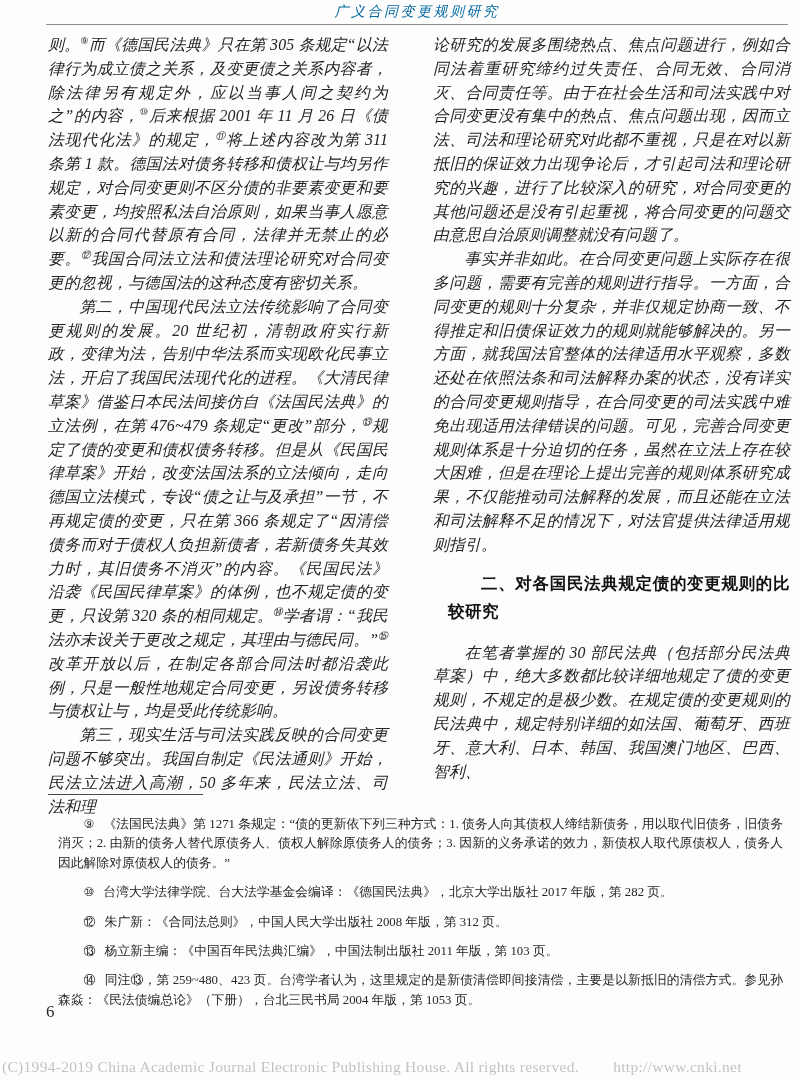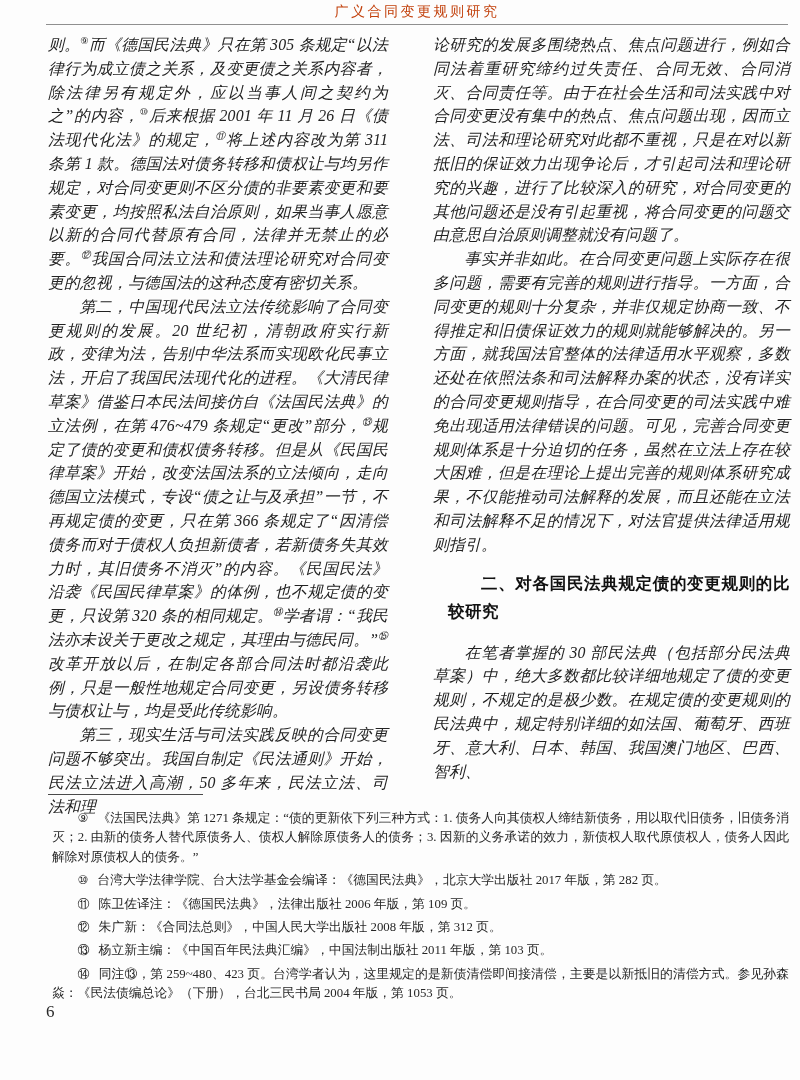--- a/index.html
+++ b/index.html
@@ -5,21 +5,21 @@
   html, body { margin:0; padding:0; background:#ffffff; }
   .page {
     position:relative; width:800px; height:1080px; margin:0 auto;
     background:#fdfdfd; overflow:hidden;
     font-family:"Liberation Serif","DejaVu Serif",serif;
     color:#222222;
   }
   .header-title {
     position:absolute; top:3px; left:46px; width:742px;
     text-align:center; font-size:14px; letter-spacing:2.5px;
-    color:#c2410c; 
+    color:#0369a1; font-style:italic;
   }
   .header-rule {
     position:absolute; top:24px; left:46px; width:742px; height:0;
     border-top:1.5px solid #8f8f8f;
   }
   .col {
     position:absolute; top:33px;
     font-size:15.8px; line-height:23.8px;
     text-align:justify; letter-spacing:0.2px;
   }
@@ -39,21 +39,21 @@
   }
   .fn-sep {
     position:absolute; top:794px; left:48px; width:155px; height:0;
     border-top:1.5px solid #4a4a4a;
   }
   .footnotes {
     position:absolute; top:805px; left:48px; width:745px;
     font-size:12.8px; line-height:19.4px; text-align:justify;
     color:#262626;
   }
-  .fn { margin:4px; text-indent:2em; }
+  .fn { margin:10px; text-indent:2em; }
   .fn-marker {
     font-family:"DejaVu Sans",sans-serif; font-size:12px;
     margin-right:9px;
   }
   .page-number {
     position:absolute; top:1002px; left:46px;
     font-size:17px; color:#2a2a2a;
   }
   .copyright {
     position:absolute; top:1058px; left:2px;
@@ -82,22 +82,25 @@
       <p class="para indent">事实并非如此。在合同变更问题上实际存在很多问题，需要有完善的规则进行指导。一方面，合同变更的规则十分复杂，并非仅规定协商一致、不得推定和旧债保证效力的规则就能够解决的。另一方面，就我国法官整体的法律适用水平观察，多数还处在依照法条和司法解释办案的状态，没有详实的合同变更规则指导，在合同变更的司法实践中难免出现适用法律错误的问题。可见，完善合同变更规则体系是十分迫切的任务，虽然在立法上存在较大困难，但是在理论上提出完善的规则体系研究成果，不仅能推动司法解释的发展，而且还能在立法和司法解释不足的情况下，对法官提供法律适用规则指引。</p>
       <h2 class="heading">二、对各国民法典规定债的变更规则的比较研究</h2>
       <p class="para indent">在笔者掌握的 30 部民法典（包括部分民法典草案）中，绝大多数都比较详细地规定了债的变更规则，不规定的是极少数。在规定债的变更规则的民法典中，规定特别详细的如法国、葡萄牙、西班牙、意大利、日本、韩国、我国澳门地区、巴西、智利、</p>
     </div>
 
   <div class="fn-sep"></div>
 
   <div class="footnotes">
       <p class="fn"><span class="fn-marker">⑨</span><span>《法国民法典》第 1271 条规定：“债的更新依下列三种方式：1. 债务人向其债权人缔结新债务，用以取代旧债务，旧债务消灭；2. 由新的债务人替代原债务人、债权人解除原债务人的债务；3. 因新的义务承诺的效力，新债权人取代原债权人，债务人因此解除对原债权人的债务。”</span></p>
       <p class="fn"><span class="fn-marker">⑩</span><span>台湾大学法律学院、台大法学基金会编译：《德国民法典》，北京大学出版社 2017 年版，第 282 页。</span></p>
-      <p class="fn"><span class="fn-marker">⑪</span><span>陈卫佐译注：《德国民法典》，法律出版社 2006 年版，第 109 页。</span></p>
       <p class="fn"><span class="fn-marker">⑫</span><span>朱广新：《合同法总则》，中国人民大学出版社 2008 年版，第 312 页。</span></p>
       <p class="fn"><span class="fn-marker">⑬</span><span>杨立新主编：《中国百年民法典汇编》，中国法制出版社 2011 年版，第 103 页。</span></p>
       <p class="fn"><span class="fn-marker">⑭</span><span>同注⑬，第 259~480、423 页。台湾学者认为，这里规定的是新债清偿即间接清偿，主要是以新抵旧的清偿方式。参见孙森焱：《民法债编总论》（下册），台北三民书局 2004 年版，第 1053 页。</span></p>
     </div>
 
   <div class="page-number">6</div>
 
+  <div class="copyright">
+    <span>(C)1994-2019 China Academic Journal Electronic Publishing House. All rights reserved.</span>
+    <span class="copyright-url">http://www.cnki.net</span>
+  </div>
 
 </div>
 
 </body></html>

